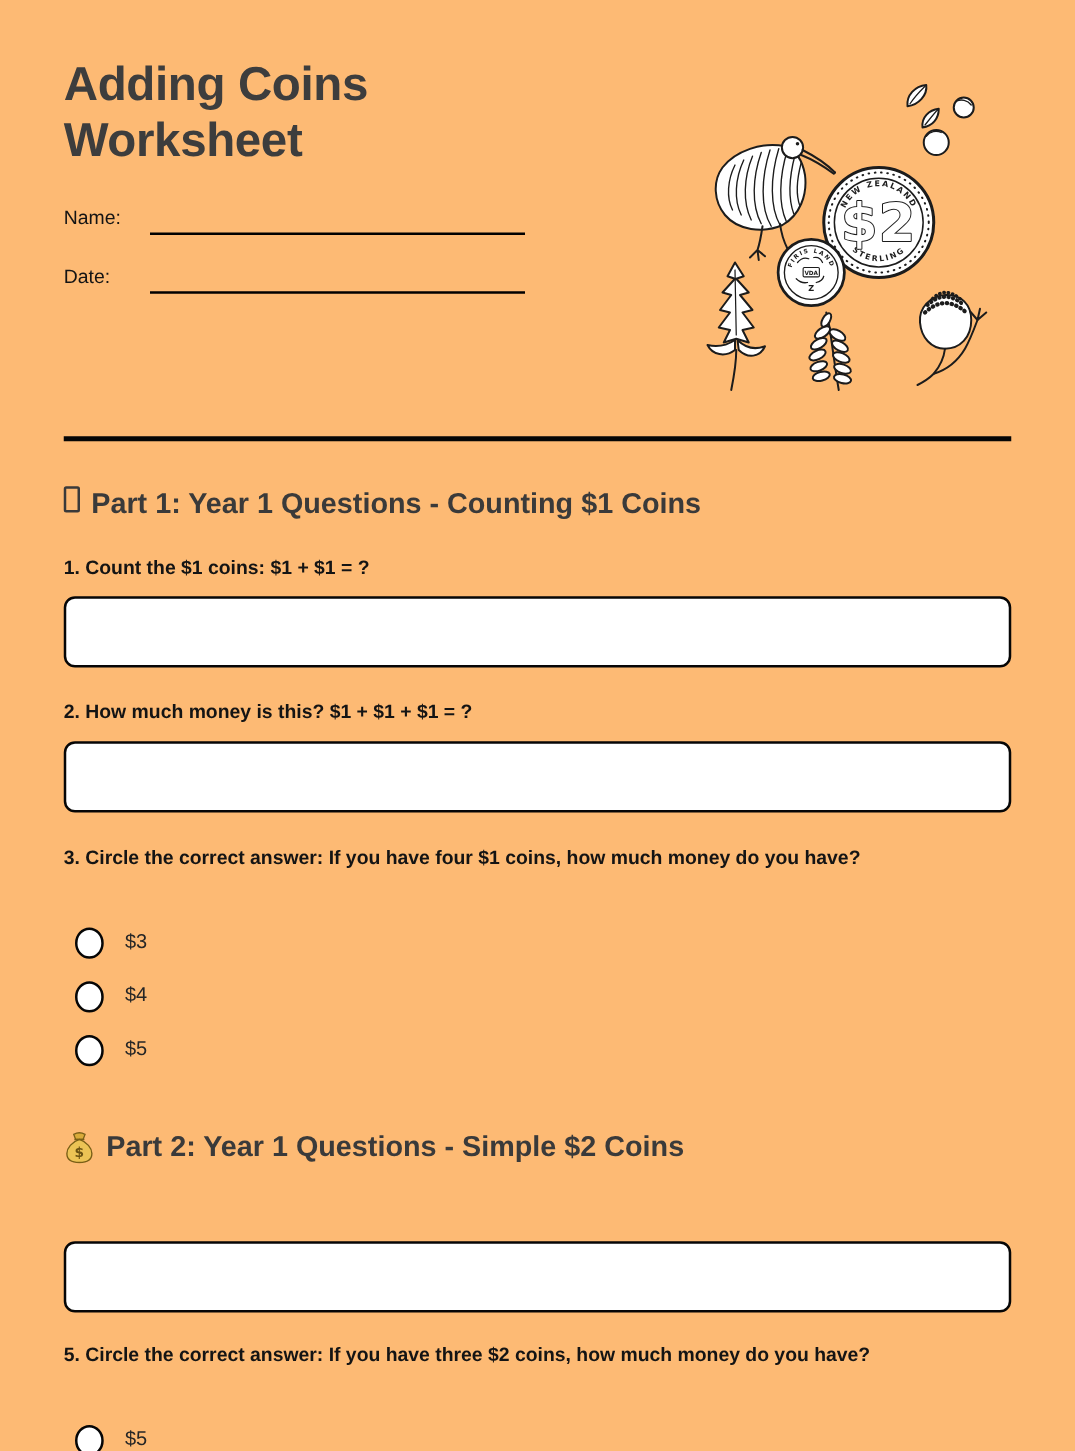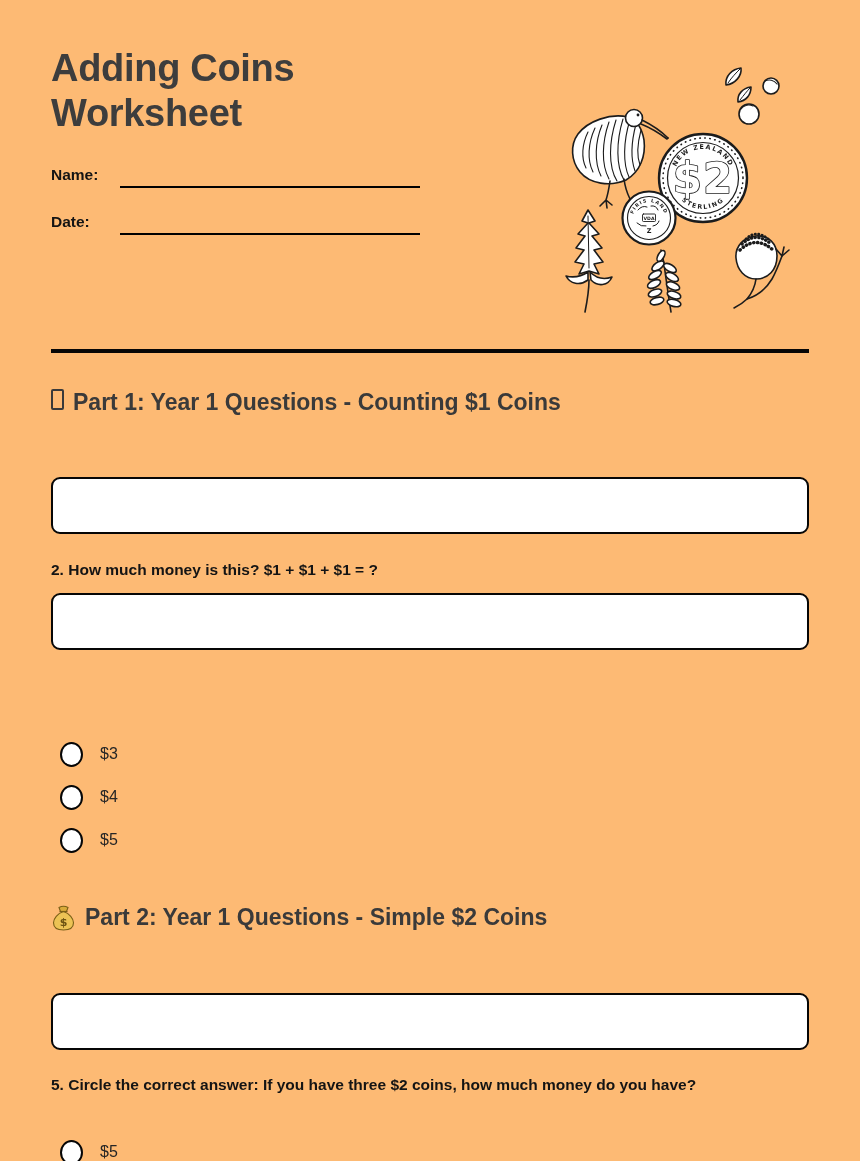--- a/index.html
+++ b/index.html
@@ -6,21 +6,21 @@
   html,body { background:#ffffff; }
   .page {
     position:relative; width:860px; height:1161px; background:#fdba74;
     overflow:hidden; font-family:"Liberation Sans", sans-serif; color:#161616;
   }
   .page-title {
     position:absolute; left:51px; top:46px; width:390px;
     font-size:38px; line-height:45px; font-weight:700; color:#3d3d3d;
     letter-spacing:-0.3px;
   }
-  .field-label { position:absolute; left:51px; font-size:15.5px; font-weight:700; color:#141414; }
+  .field-label { position:absolute; left:51px; font-size:15.5px; font-weight:400; color:#141414; }
   .write-line {
     position:absolute; left:120px; width:300px; height:22px;
     border:none; border-bottom:2.4px solid #000; background:transparent;
     font:15px "Liberation Sans", sans-serif; outline:none; border-radius:0;
   }
   .illustration { position:absolute; left:558px; top:60px; width:256px; height:256px; }
   .divider { position:absolute; left:51px; top:349px; width:758px; height:3.6px; background:#060606; }
   .section-title {
     position:absolute; left:51px; display:flex; align-items:flex-start; gap:9px;
     font-size:23px; font-weight:700; color:#3a3a3a; white-space:nowrap;
@@ -158,25 +158,27 @@
     </g>
   </svg>
 
   <div class="divider"></div>
 
   <h2 class="section-title" style="top:389px;">
     <span class="tofu"></span>
     <span>Part 1: Year 1 Questions - Counting $1 Coins</span>
   </h2>
 
+  <div class="q-label" style="top:446px;">1. Count the $1 coins: $1 + $1 = ?</div>
   <textarea class="answer-box" style="top: 477px;"></textarea>
 
   <div class="q-label" style="top:561px;text-align:right;">2. How much money is this? $1 + $1 + $1 = ?</div>
   <textarea class="answer-box" style="top: 593px;"></textarea>
 
+  <div class="q-label" style="top:678px;">3. Circle the correct answer: If you have four $1 coins, how much money do you have?</div>
 
   <span class="radio" style="top:742px;"></span>
   <span class="radio-label" style="top:745px;">$3</span>
 
   <span class="radio" style="top:785px;"></span>
   <span class="radio-label" style="top:788px;">$4</span>
 
   <span class="radio" style="top:828px;"></span>
   <span class="radio-label" style="top:831px;">$5</span>
 

